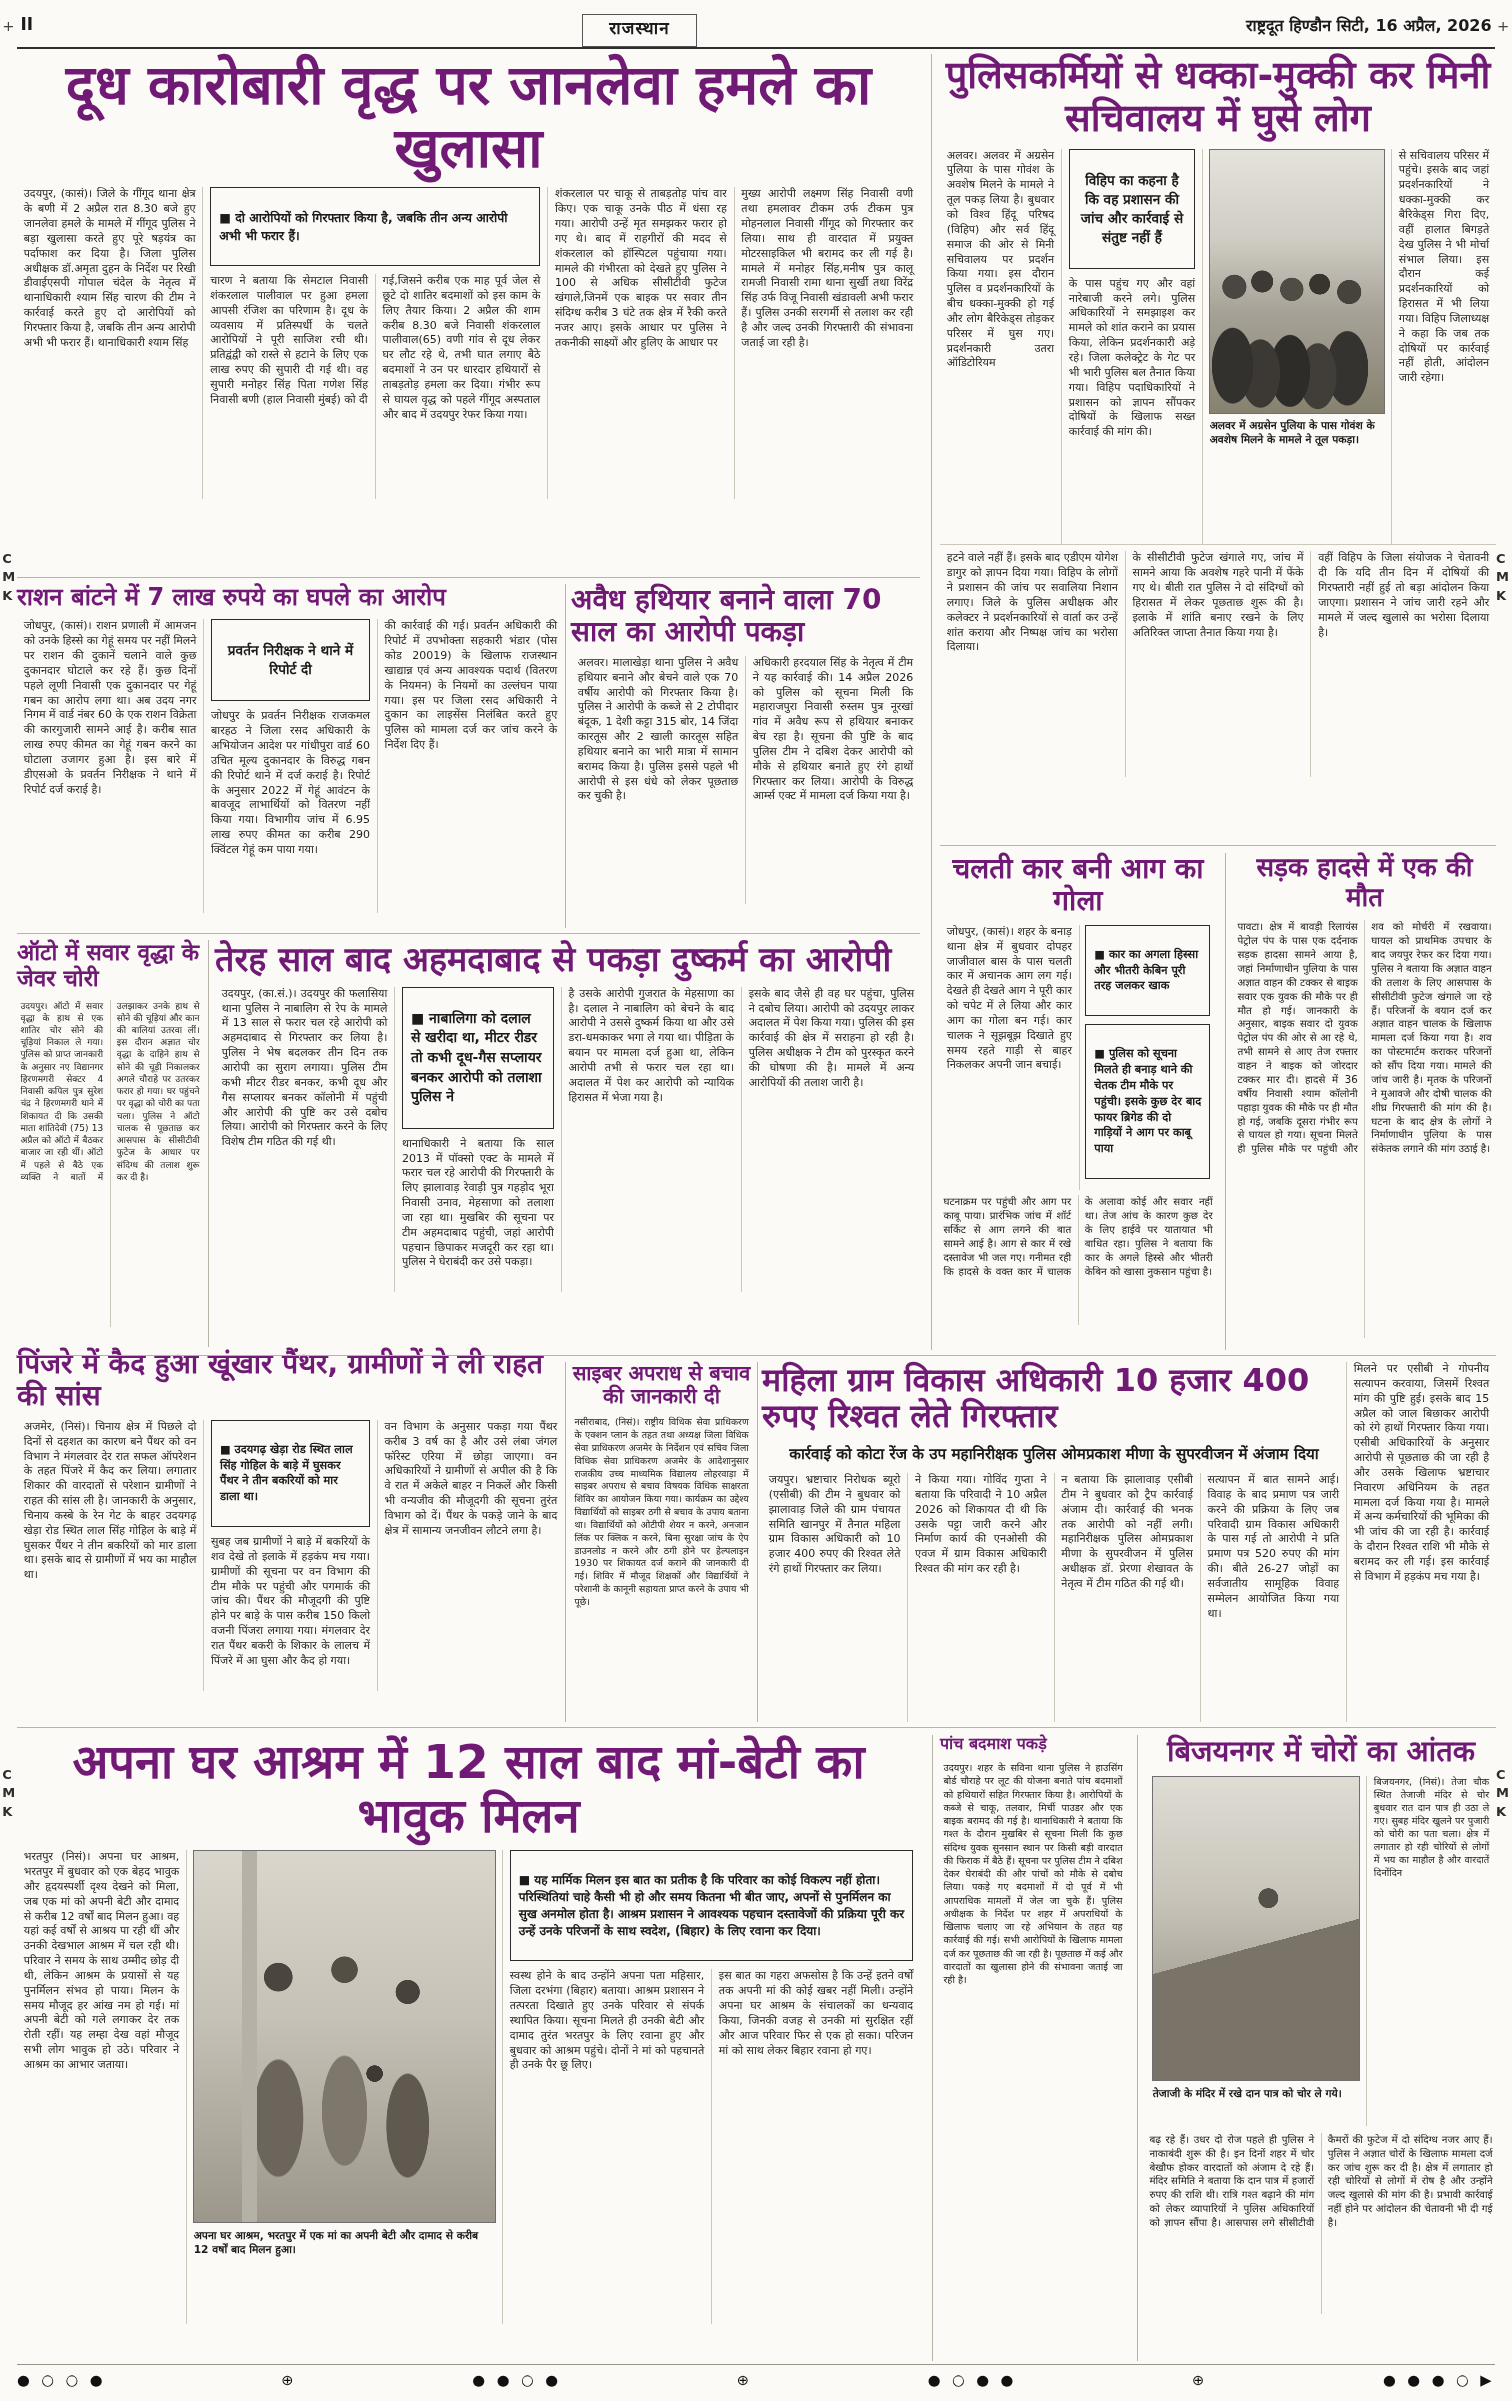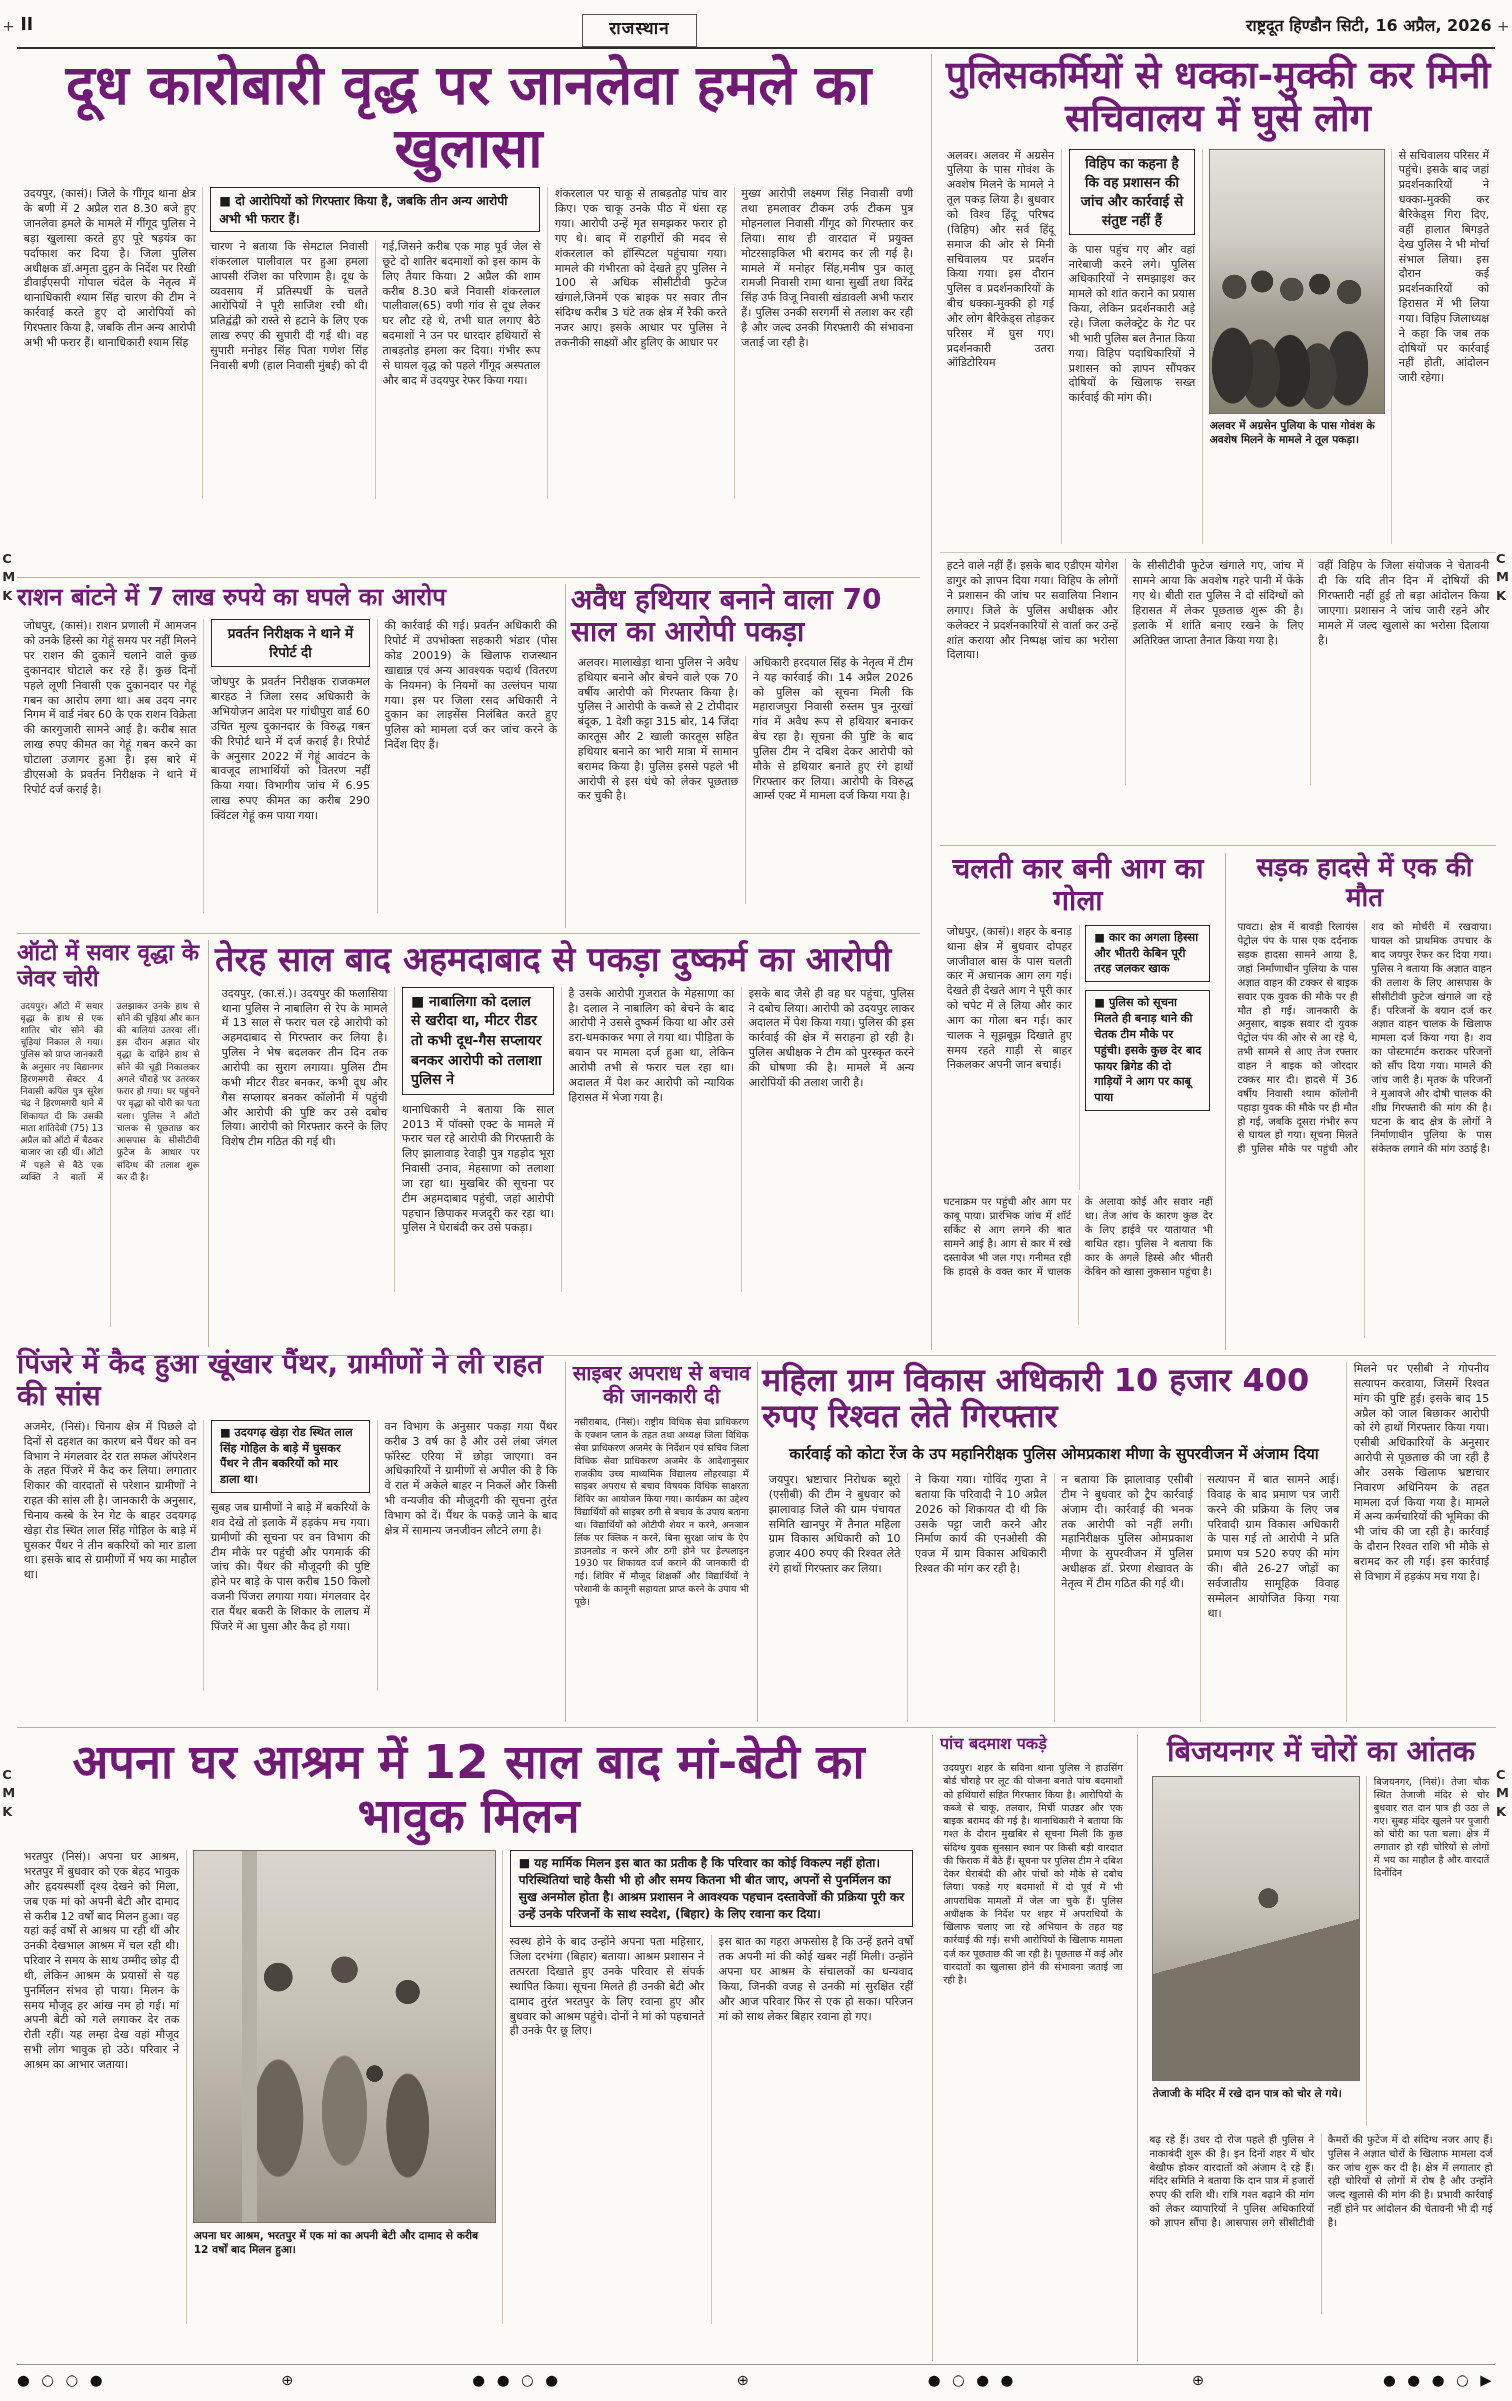--- a/index.html
+++ b/index.html
@@ -14,21 +14,21 @@
   .hdr .mast{font-size:16px;font-weight:bold;padding-right:3.4px;}
   .regmark{position:absolute;font-size:14.7px;color:#444;}
   
   .article{position:absolute;box-sizing:border-box;}
   .headline{font-weight:bold;line-height:1.14;margin:0 0 8px 0;color:#701a75;}
   .center{text-align:center;}
   .row{display:flex;align-items:stretch;}
   .c{flex:1;padding:0 6.8px;text-align:justify;font-size:11px;line-height:1.35;color:#1e1e1e;box-sizing:border-box;}
   .vr{border-left:0.6px solid #cdc7ba;}
   .stack{display:flex;flex-direction:column;box-sizing:border-box;}
-  .box{border:1.7px solid #2b2b2b;padding:4px 8px;font-weight:bold;font-size:12px;
+  .box{border:1.7px solid #2b2b2b;padding:21px 8px;font-weight:bold;font-size:12px;
        line-height:1.4;margin:0 6.8px 8px 6.8px;background:#fbfaf6;box-sizing:border-box;}
   .box.plain{margin:0 0 8px 0;}
   .deck{font-weight:bold;text-align:center;font-size:15.2px;margin:2.3px 0 8px 0;line-height:1.3;}
   .mc2{column-count:2;column-gap:13.6px;column-rule:0.6px solid #cdc7ba;text-align:justify;
        font-size:10.2px;line-height:1.36;padding:0 3.4px;}
   .single{text-align:justify;font-size:10.2px;line-height:1.38;padding:0 3.4px;}
   .photo{position:relative;border:0.6px solid #6f6f6f;box-sizing:border-box;}
   .caption{font-weight:bold;font-size:10.7px;line-height:1.3;margin-top:5.6px;padding:0 1.1px;}
   .divider{position:absolute;background:#b9b3a6;}
   .cmk{position:absolute;display:flex;flex-direction:column;gap:3.4px;font-size:13px;font-weight:bold;color:#2d2d2d;}
@@ -122,21 +122,21 @@
       <div class="stack vr" style="flex:0 0 141px">
         <div class="box" style="font-size:13.6px;text-align:center">विहिप का कहना है कि वह प्रशासन की जांच और कार्रवाई से संतुष्ट नहीं हैं</div>
         <div class="c" style="flex:1">के पास पहुंच गए और वहां नारेबाजी करने लगे। पुलिस अधिकारियों ने समझाइश कर मामले को शांत कराने का प्रयास किया, लेकिन प्रदर्शनकारी अड़े रहे। जिला कलेक्ट्रेट के गेट पर भी भारी पुलिस बल तैनात किया गया। विहिप पदाधिकारियों ने प्रशासन को ज्ञापन सौंपकर दोषियों के खिलाफ सख्त कार्रवाई की मांग की।</div>
       </div>
       <div class="stack vr" style="flex:0 0 189px;padding:0 5.6px">
         <div class="photo ph-crowd" style="width:100%;height:265px"></div>
         <div class="caption">अलवर में अग्रसेन पुलिया के पास गोवंश के अवशेष मिलने के मामले ने तूल पकड़ा।</div>
       </div>
       <div class="c vr" style="flex:1">से सचिवालय परिसर में पहुंचे। इसके बाद जहां प्रदर्शनकारियों ने धक्का-मुक्की कर बैरिकेड्स गिरा दिए, वहीं हालात बिगड़ते देख पुलिस ने भी मोर्चा संभाल लिया। इस दौरान कई प्रदर्शनकारियों को हिरासत में भी लिया गया। विहिप जिलाध्यक्ष ने कहा कि जब तक दोषियों पर कार्रवाई नहीं होती, आंदोलन जारी रहेगा।</div>
     </div>
-    <div class="row" style="height:226px;margin-top:8px;border-top:0.6px solid #cdc7ba;padding-top:6.8px">
+    <div class="row" style="height:226px;border-top:0.6px solid #cdc7ba;padding-top:6.8px">
       <div class="c">हटने वाले नहीं हैं। इसके बाद एडीएम योगेश डागुर को ज्ञापन दिया गया। विहिप के लोगों ने प्रशासन की जांच पर सवालिया निशान लगाए। जिले के पुलिस अधीक्षक और कलेक्टर ने प्रदर्शनकारियों से वार्ता कर उन्हें शांत कराया और निष्पक्ष जांच का भरोसा दिलाया।</div>
       <div class="c vr">के सीसीटीवी फुटेज खंगाले गए, जांच में सामने आया कि अवशेष गहरे पानी में फेंके गए थे। बीती रात पुलिस ने दो संदिग्धों को हिरासत में लेकर पूछताछ शुरू की है। इलाके में शांति बनाए रखने के लिए अतिरिक्त जाप्ता तैनात किया गया है।</div>
       <div class="c vr">वहीं विहिप के जिला संयोजक ने चेतावनी दी कि यदि तीन दिन में दोषियों की गिरफ्तारी नहीं हुई तो बड़ा आंदोलन किया जाएगा। प्रशासन ने जांच जारी रहने और मामले में जल्द खुलासे का भरोसा दिलाया है।</div>
     </div>
   </section>
 
   <section class="article" style="left:17px;top:584px;width:547px;height:344px">
     <h2 class="headline" style="font-size:24px">राशन बांटने में 7 लाख रुपये का घपले का आरोप</h2>
     <div class="row" style="height:294px">
       <div class="c">जोधपुर, (कासं)। राशन प्रणाली में आमजन को उनके हिस्से का गेहूं समय पर नहीं मिलने पर राशन की दुकानें चलाने वाले कुछ दुकानदार घोटाले कर रहे हैं। कुछ दिनों पहले लूणी निवासी एक दुकानदार पर गेहूं गबन का आरोप लगा था। अब उदय नगर निगम में वार्ड नंबर 60 के एक राशन विक्रेता की कारगुजारी सामने आई है। करीब सात लाख रुपए कीमत का गेहूं गबन करने का घोटाला उजागर हुआ है। इस बारे में डीएसओ के प्रवर्तन निरीक्षक ने थाने में रिपोर्ट दर्ज कराई है।</div>

